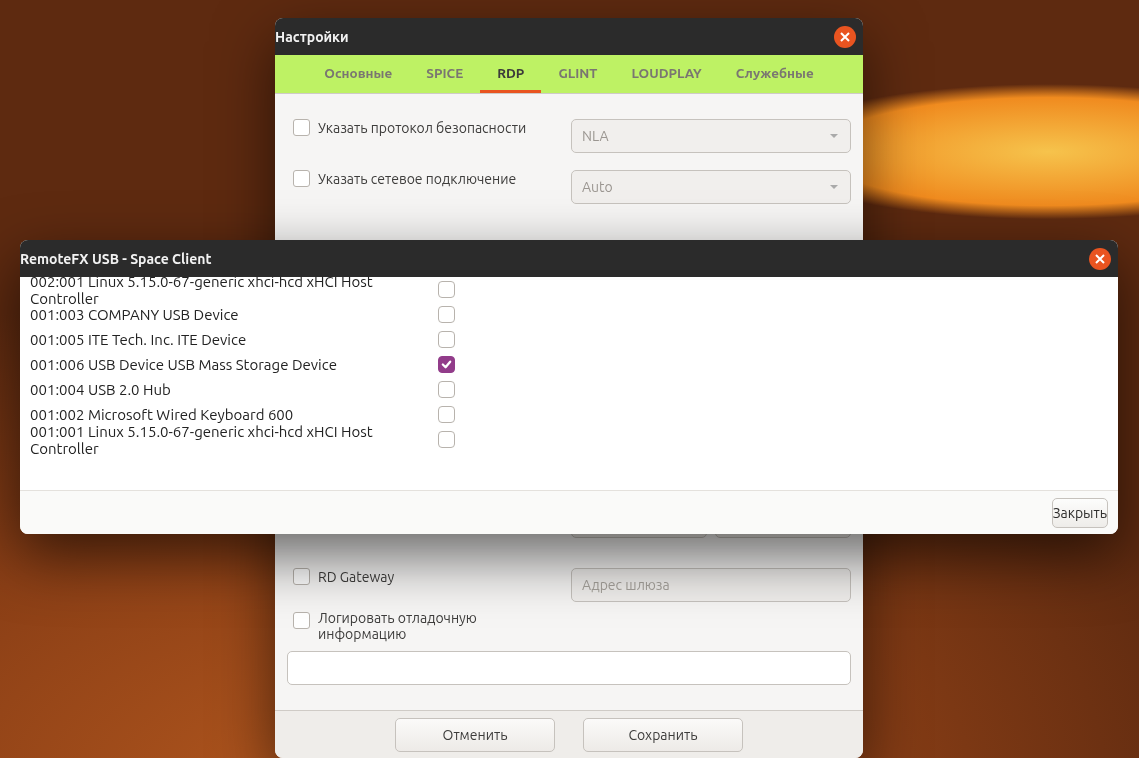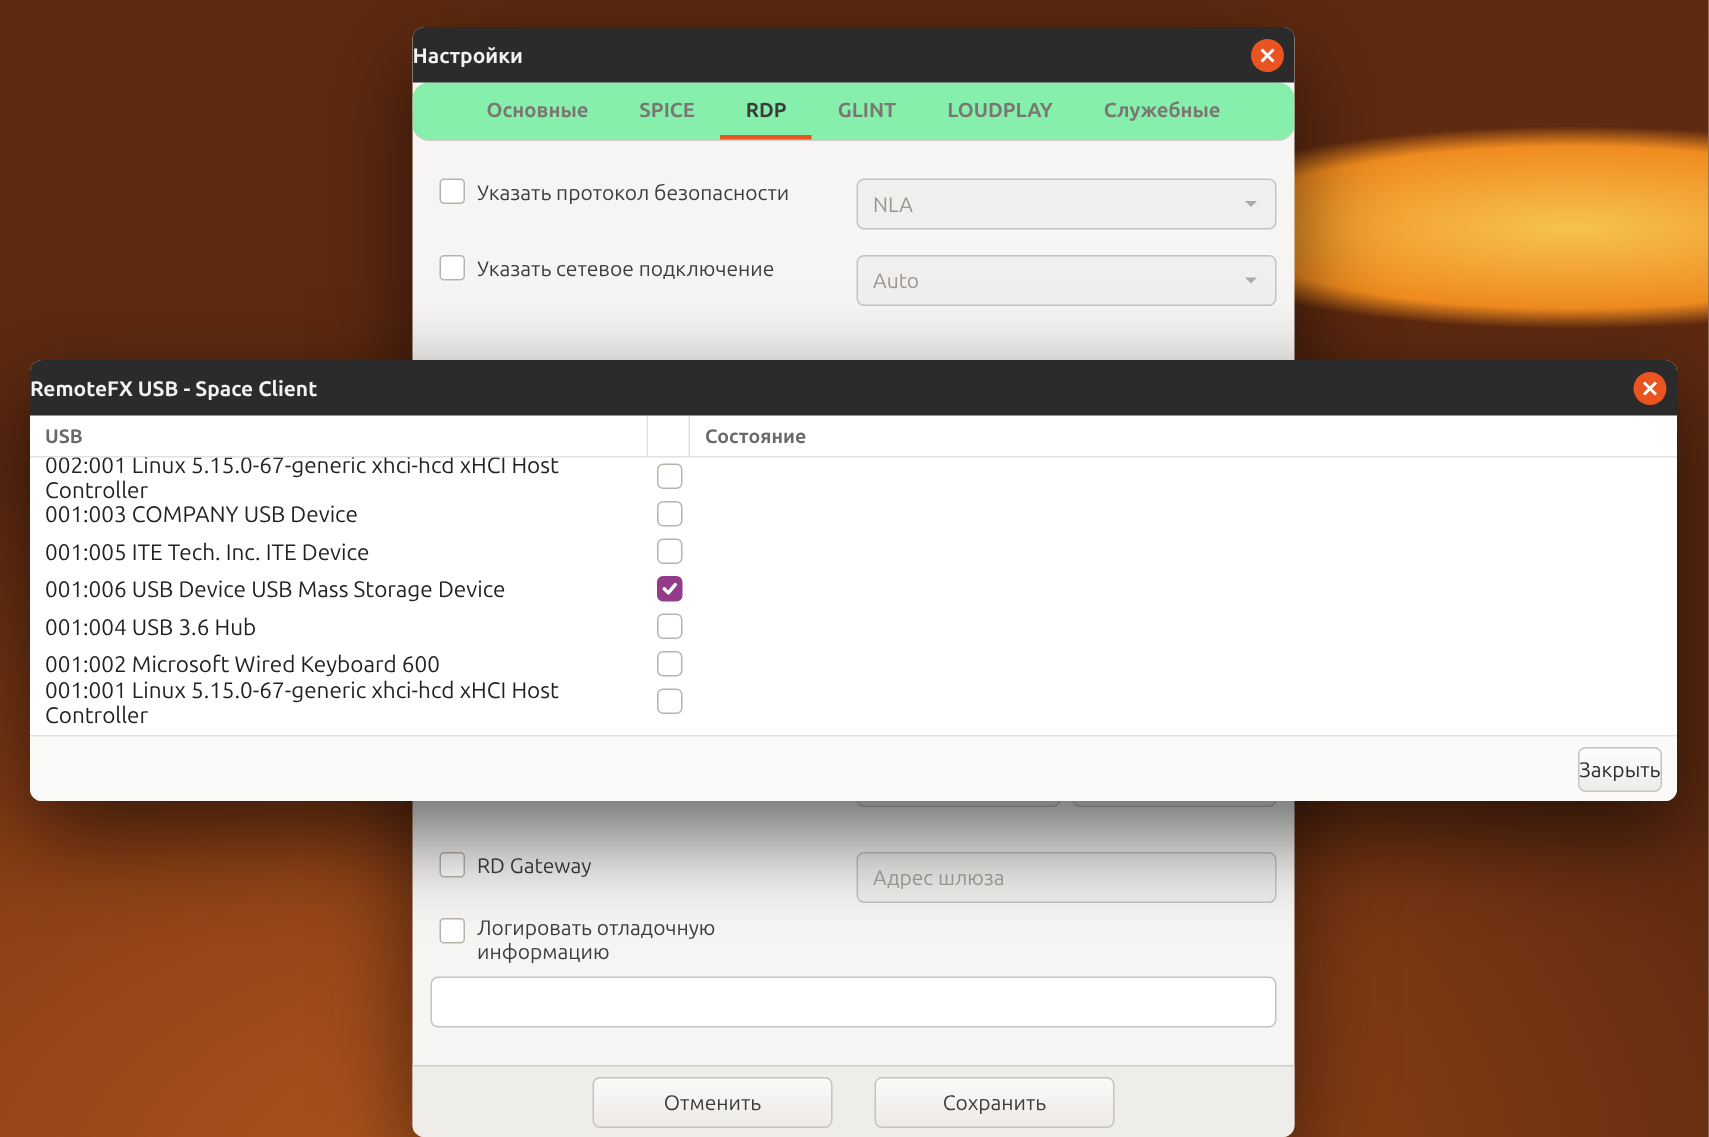--- a/index.html
+++ b/index.html
@@ -43,25 +43,24 @@
     width: 22px; height: 22px; border-radius: 50%;
     background: #e95420;
     display: flex; align-items: center; justify-content: center;
     cursor: pointer;
   }
   .closebtn svg { width: 10px; height: 10px; }
   .closebtn path { stroke: #fff; stroke-width: 2; fill: none; }
 
   .tabbar {
     height: 39px;
-    background: #86efac;
+    background: #bef264;
     border-bottom: 1px solid #cfcbc6;
     display: flex; align-items: stretch; justify-content: center;
     gap: 0;
-    border-radius: 11px;
   }
   .tab {
     padding: 0 17px;
     display: flex; align-items: center;
     color: #7a7671; font-weight: 600; font-size: 13.5px;
     border-bottom: 3px solid transparent;
     cursor: pointer;
   }
   .tab.active { color: #3c3b3a; border-bottom-color: #e95420; }
 
@@ -326,29 +325,20 @@
     <span>RemoteFX USB  -  Space Client</span>
     <div class="closebtn">
       <span>
         <svg viewBox="0 0 10 10">
             <path d="M1 1 L9 9 M9 1 L1 9"></path>
           </svg>
       </span>
     </div>
   </div>
 
-  <div class="usb-header">
-    <div class="usb-h1">
-        <span>USB</span>
-      </div>
-    <div class="usb-h2"></div>
-    <div class="usb-h3">
-        <span>Состояние</span>
-      </div>
-  </div>
 
   <div class="usb-list" id="usb-list">
       <div class="usb-row">
         <div class="name">002:001 Linux 5.15.0-67-generic xhci-hcd xHCI Host Controller</div>
         <div class="c">
           <div class="uchk"></div>
         </div>
       </div>
       <div class="usb-row">
         <div class="name">001:003 COMPANY USB Device</div>
@@ -366,21 +356,21 @@
         <div class="name">001:006 USB Device USB Mass Storage Device</div>
         <div class="c">
           <div class="uchk checked">
             <svg viewBox="0 0 12 12">
               <path d="M2 6 L5 9 L10 3"></path>
             </svg>
           </div>
         </div>
       </div>
       <div class="usb-row">
-        <div class="name">001:004 USB 3.6 Hub</div>
+        <div class="name">001:004 USB 2.0 Hub</div>
         <div class="c">
           <div class="uchk"></div>
         </div>
       </div>
       <div class="usb-row">
         <div class="name">001:002 Microsoft Wired Keyboard 600</div>
         <div class="c">
           <div class="uchk"></div>
         </div>
       </div>

